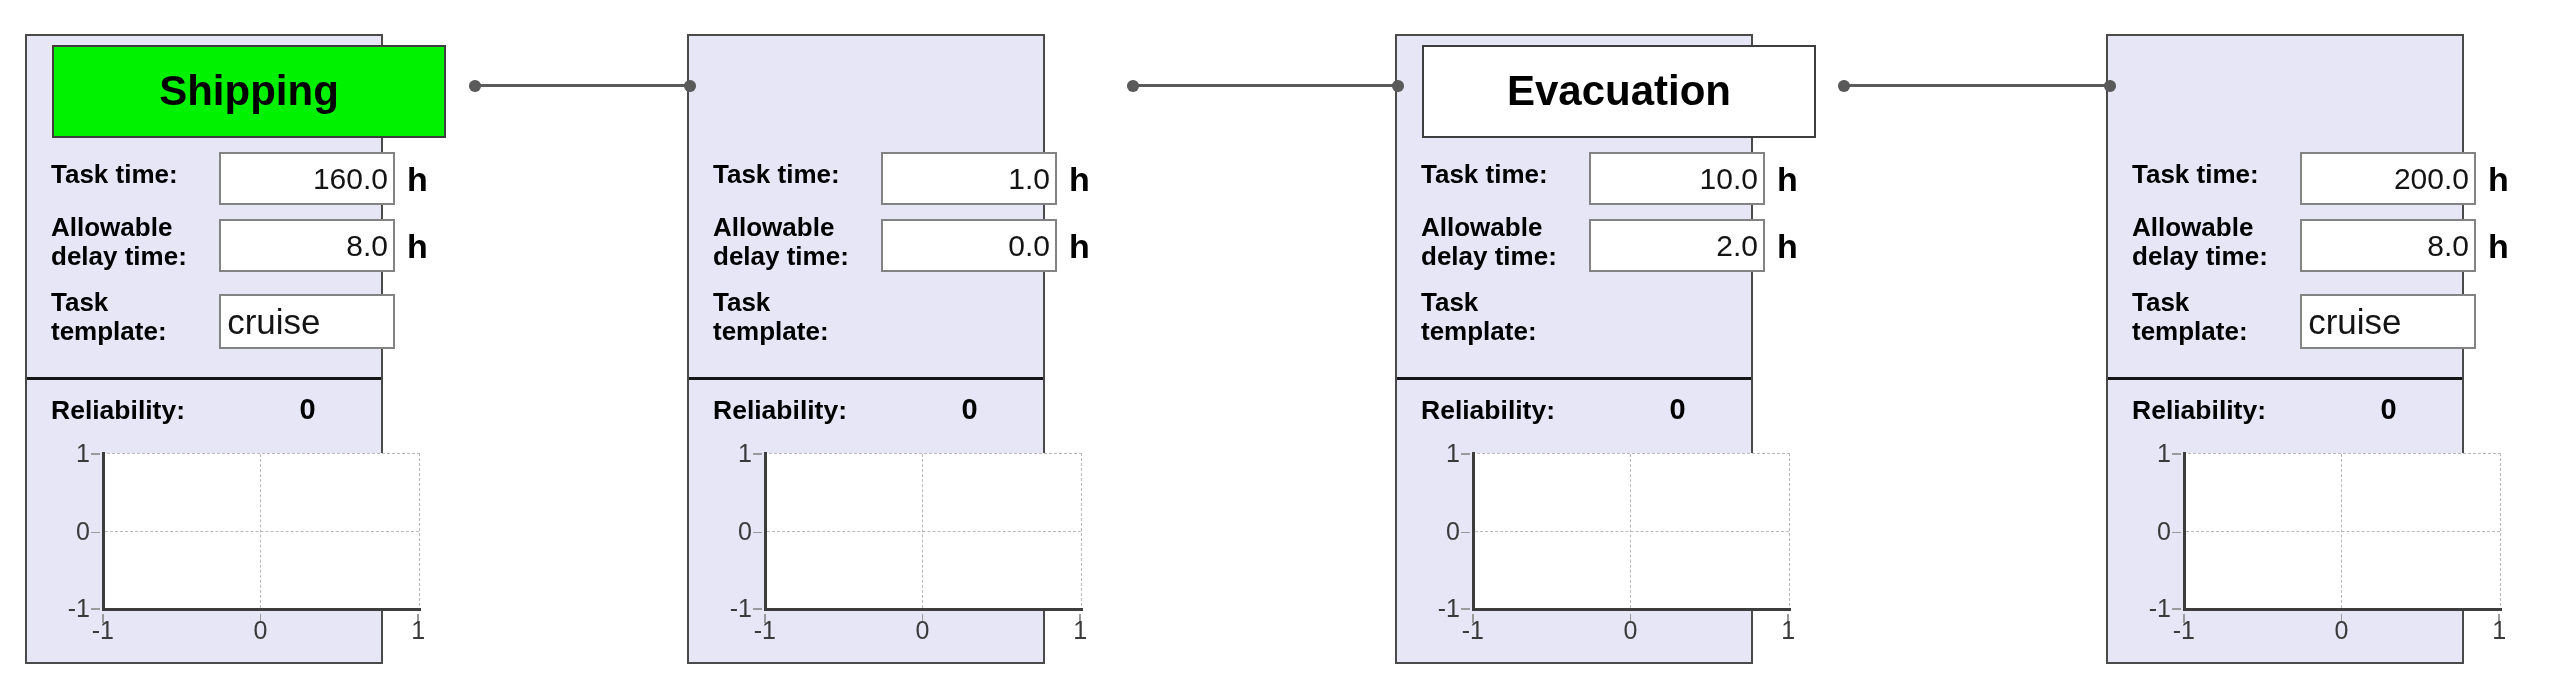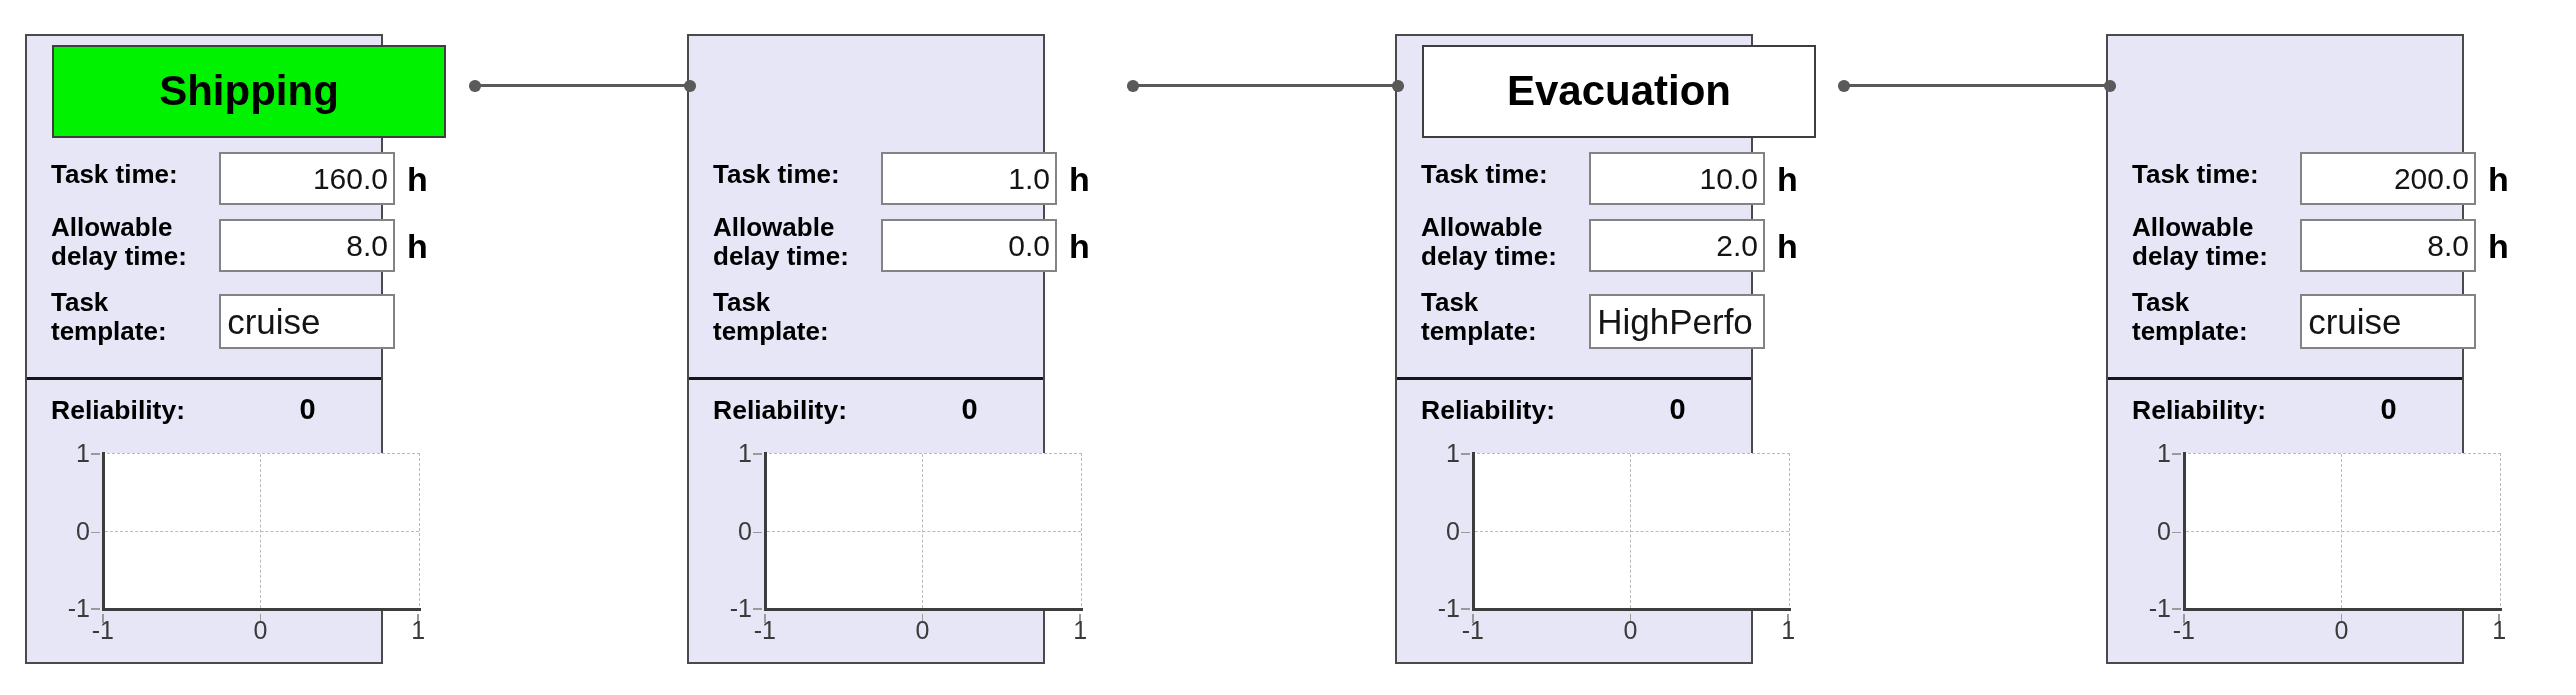--- a/index.html
+++ b/index.html
@@ -147,23 +147,20 @@
       </div>
     <div class="unit u1">h</div>
     <div class="lbl l2a">Allowable</div>
     <div class="lbl l2b">delay time:</div>
     <div class="field f2">
         <span class="num">2.0</span>
       </div>
     <div class="unit u2">h</div>
     <div class="lbl l3a">Task</div>
     <div class="lbl l3b">template:</div>
-    <div class="field f3">
-        <span class="tpl">HighPerfo</span>
-      </div>
     <div class="divider"></div>
     <div class="rel-lbl">Reliability:</div>
     <div class="rel-val">0</div>
     <div class="plot">
       <div class="hgrid"></div>
       <div class="vgrid"></div>
       <div class="ax-left"></div>
       <div class="ax-bottom"></div>
       <div class="stub sl t0"></div>
       <div class="stub sl t1"></div>

